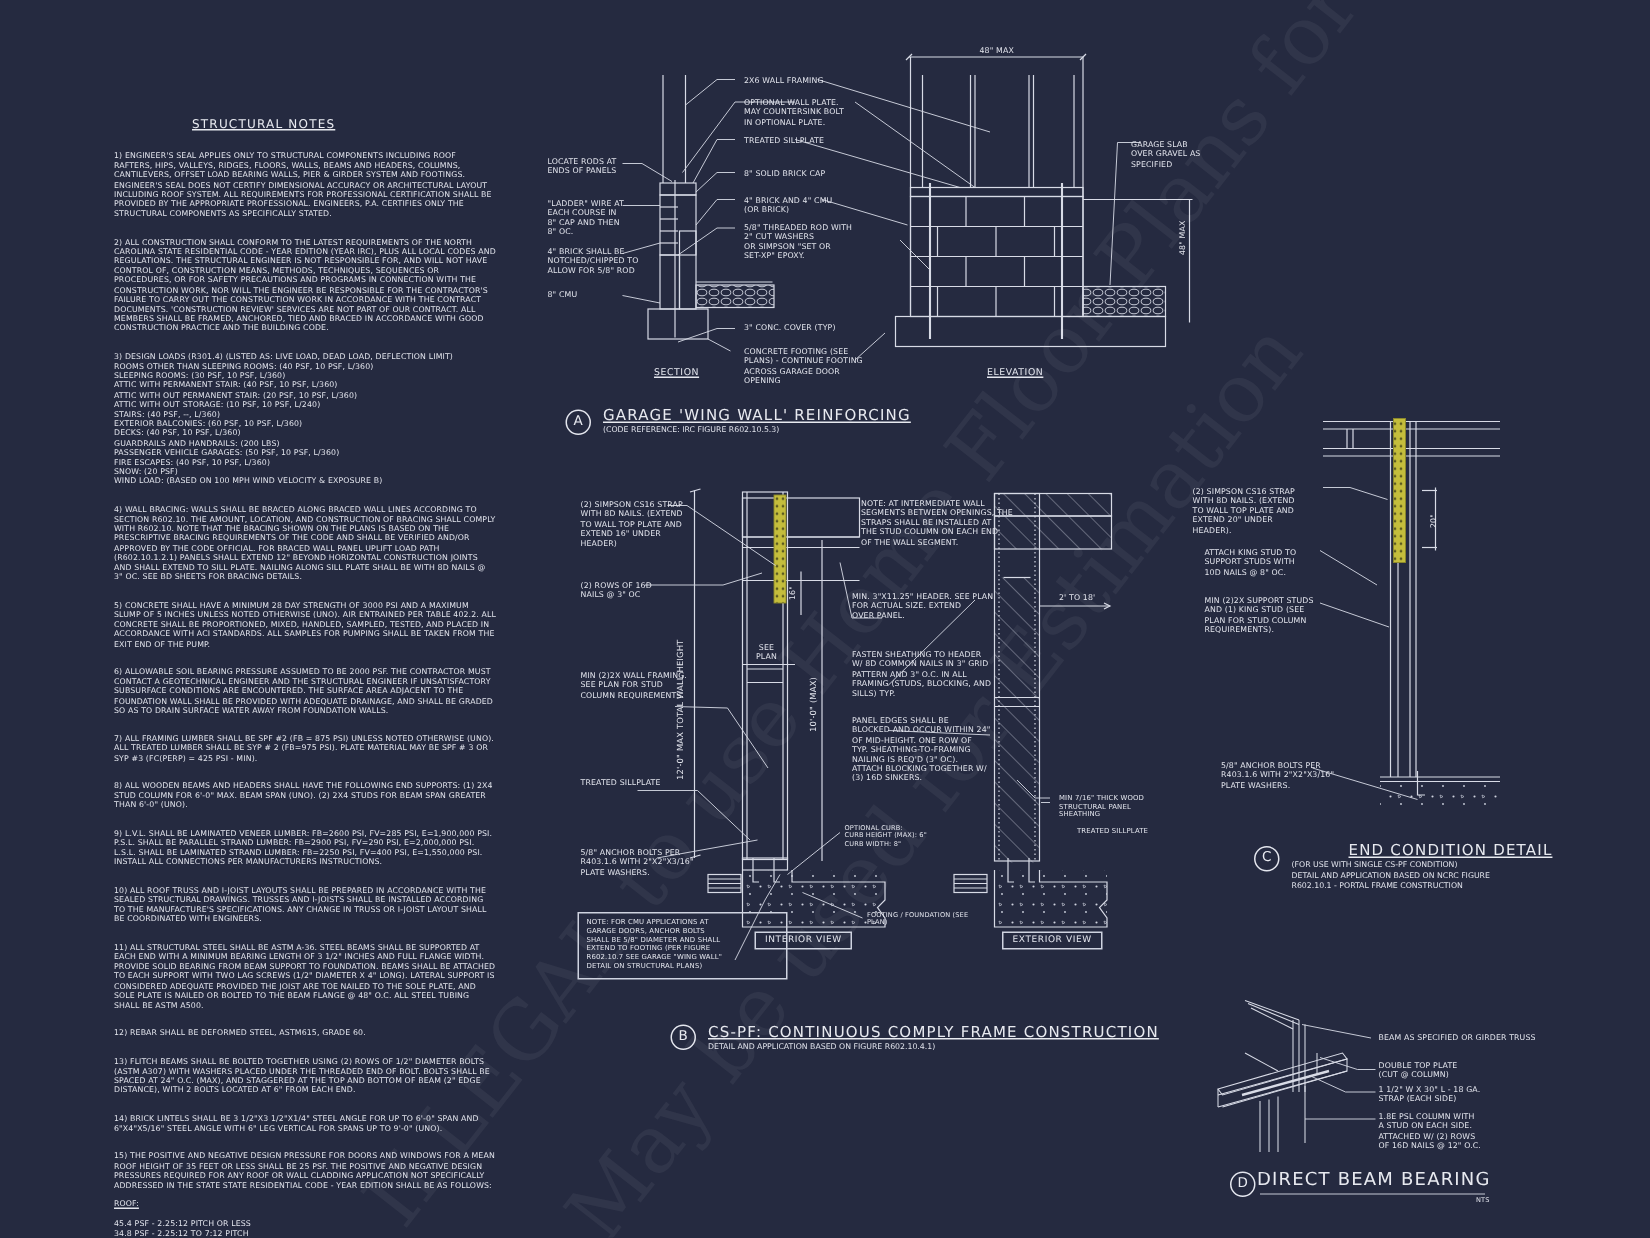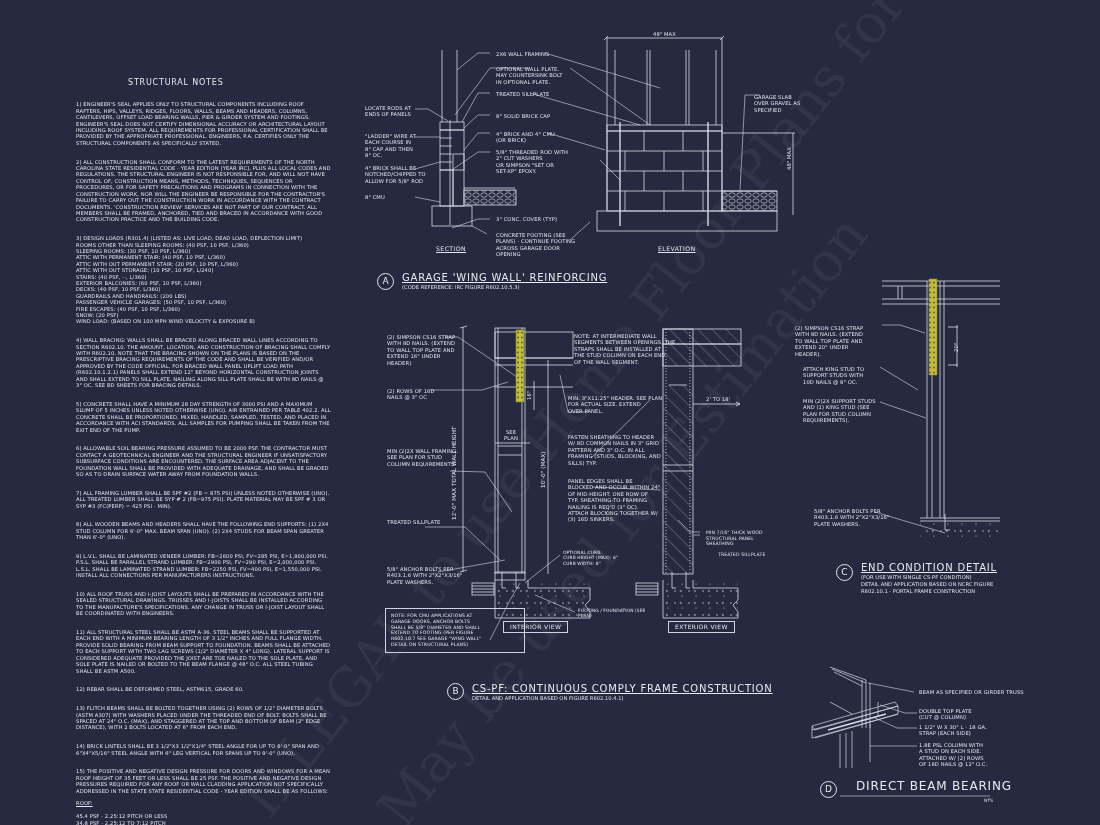--- a/index.html
+++ b/index.html
@@ -4,21 +4,21 @@
 <style>
   html, body { margin: 0; padding: 0; }
   body {
     width: 1100px; height: 825px; overflow: hidden;
     background: #252a40; position: relative;
     font-family: "DejaVu Sans", sans-serif;
     color: #e4e6ee;
   }
   .abs { position: absolute; }
   .cad { font-family: "DejaVu Sans", sans-serif; font-size: 5.2px; line-height: 6.4px; color: #e2e4ec; letter-spacing: 0.1px; text-transform: uppercase; white-space: pre-line; }
-  .notes-title { font-size: 8px; letter-spacing: 0.8px; color: #e8eaf0; }
+  .notes-title { font-size: 8px; letter-spacing: 0.8px; text-decoration: underline; color: #e8eaf0; }
   .notes-body { width: 255px; }
   .notes-body p { margin: 0 0 6px 0; }
   .notes-body .ul { text-decoration: underline; }
   .view-label { font-size: 6.2px; text-decoration: underline; letter-spacing: 0.4px; color: #e4e6ee; }
   .detail-title { font-size: 10px; letter-spacing: 0.8px; text-decoration: underline; color: #e8eaf0; white-space: nowrap; }
   .detail-sub { font-size: 5.2px; color: #dfe1ea; white-space: nowrap; text-transform: uppercase; }
   .bubble { width: 15px; height: 15px; border: 1px solid #e4e6ee; border-radius: 50%; text-align: center; font-size: 9px; line-height: 15px; color: #e8eaf0; }
   .boxlabel { border: 1px solid #cfd3e0; font-size: 6px; letter-spacing: 0.4px; padding: 2px 6px; color: #e4e6ee; white-space: nowrap; }
   .notebox { border: 1px solid #cfd3e0; padding: 4px 5px; width: 128px; }
   .watermark { font-family: "DejaVu Serif", serif; color: rgba(255,255,255,0.055); white-space: nowrap; transform-origin: left top; pointer-events: none; }
@@ -404,30 +404,30 @@
 <div class="abs cad" style="left:803px; top:398px;">MIN (2)2X SUPPORT STUDS
 AND (1) KING STUD (SEE
 PLAN FOR STUD COLUMN
 REQUIREMENTS).</div>
 <div class="abs cad" style="left:814px; top:508px;">5/8" ANCHOR BOLTS PER
 R403.1.6 WITH 2"x2"x3/16"
 PLATE WASHERS.</div>
 <div class="abs cad" style="left:953px; top:352px; transform: rotate(-90deg); transform-origin:left top;">20"</div>
 
 <div class="abs bubble" style="left:836px; top:564px;">C</div>
-<div class="abs detail-title" style="left:861px; top:562px;">END CONDITION DETAIL</div>
+<div class="abs detail-title" style="left:899px; top:562px;">END CONDITION DETAIL</div>
 <div class="abs detail-sub" style="left:861px; top:574px; line-height:7px; white-space:pre-line;">(FOR USE WITH SINGLE CS-PF CONDITION)
 DETAIL AND APPLICATION BASED ON NCRC FIGURE
 R602.10.1 - PORTAL FRAME CONSTRUCTION</div>
 
 <div class="abs cad" style="left:919px; top:689px;">BEAM AS SPECIFIED OR GIRDER TRUSS</div>
 <div class="abs cad" style="left:919px; top:708px;">DOUBLE TOP PLATE
 (CUT @ COLUMN)</div>
 <div class="abs cad" style="left:919px; top:724px;">1 1/2" W x 30" L - 18 GA.
 STRAP (EACH SIDE)</div>
 <div class="abs cad" style="left:919px; top:742px;">1.8E PSL COLUMN WITH
 A STUD ON EACH SIDE.
 ATTACHED W/ (2) ROWS
 OF 16d NAILS @ 12" O.C.</div>
 
 <div class="abs bubble" style="left:820px; top:781px;">D</div>
-<div class="abs detail-title" style="left:856px; top:779px; font-size:12px; text-decoration:none;text-align:right;">DIRECT BEAM BEARING</div>
+<div class="abs detail-title" style="left:838px; top:779px; font-size:12px; text-decoration:none;text-align:right;">DIRECT BEAM BEARING</div>
 <div class="abs cad" style="left:984px; top:798px; font-size:4.4px;">NTS</div>
 
 </body></html>

